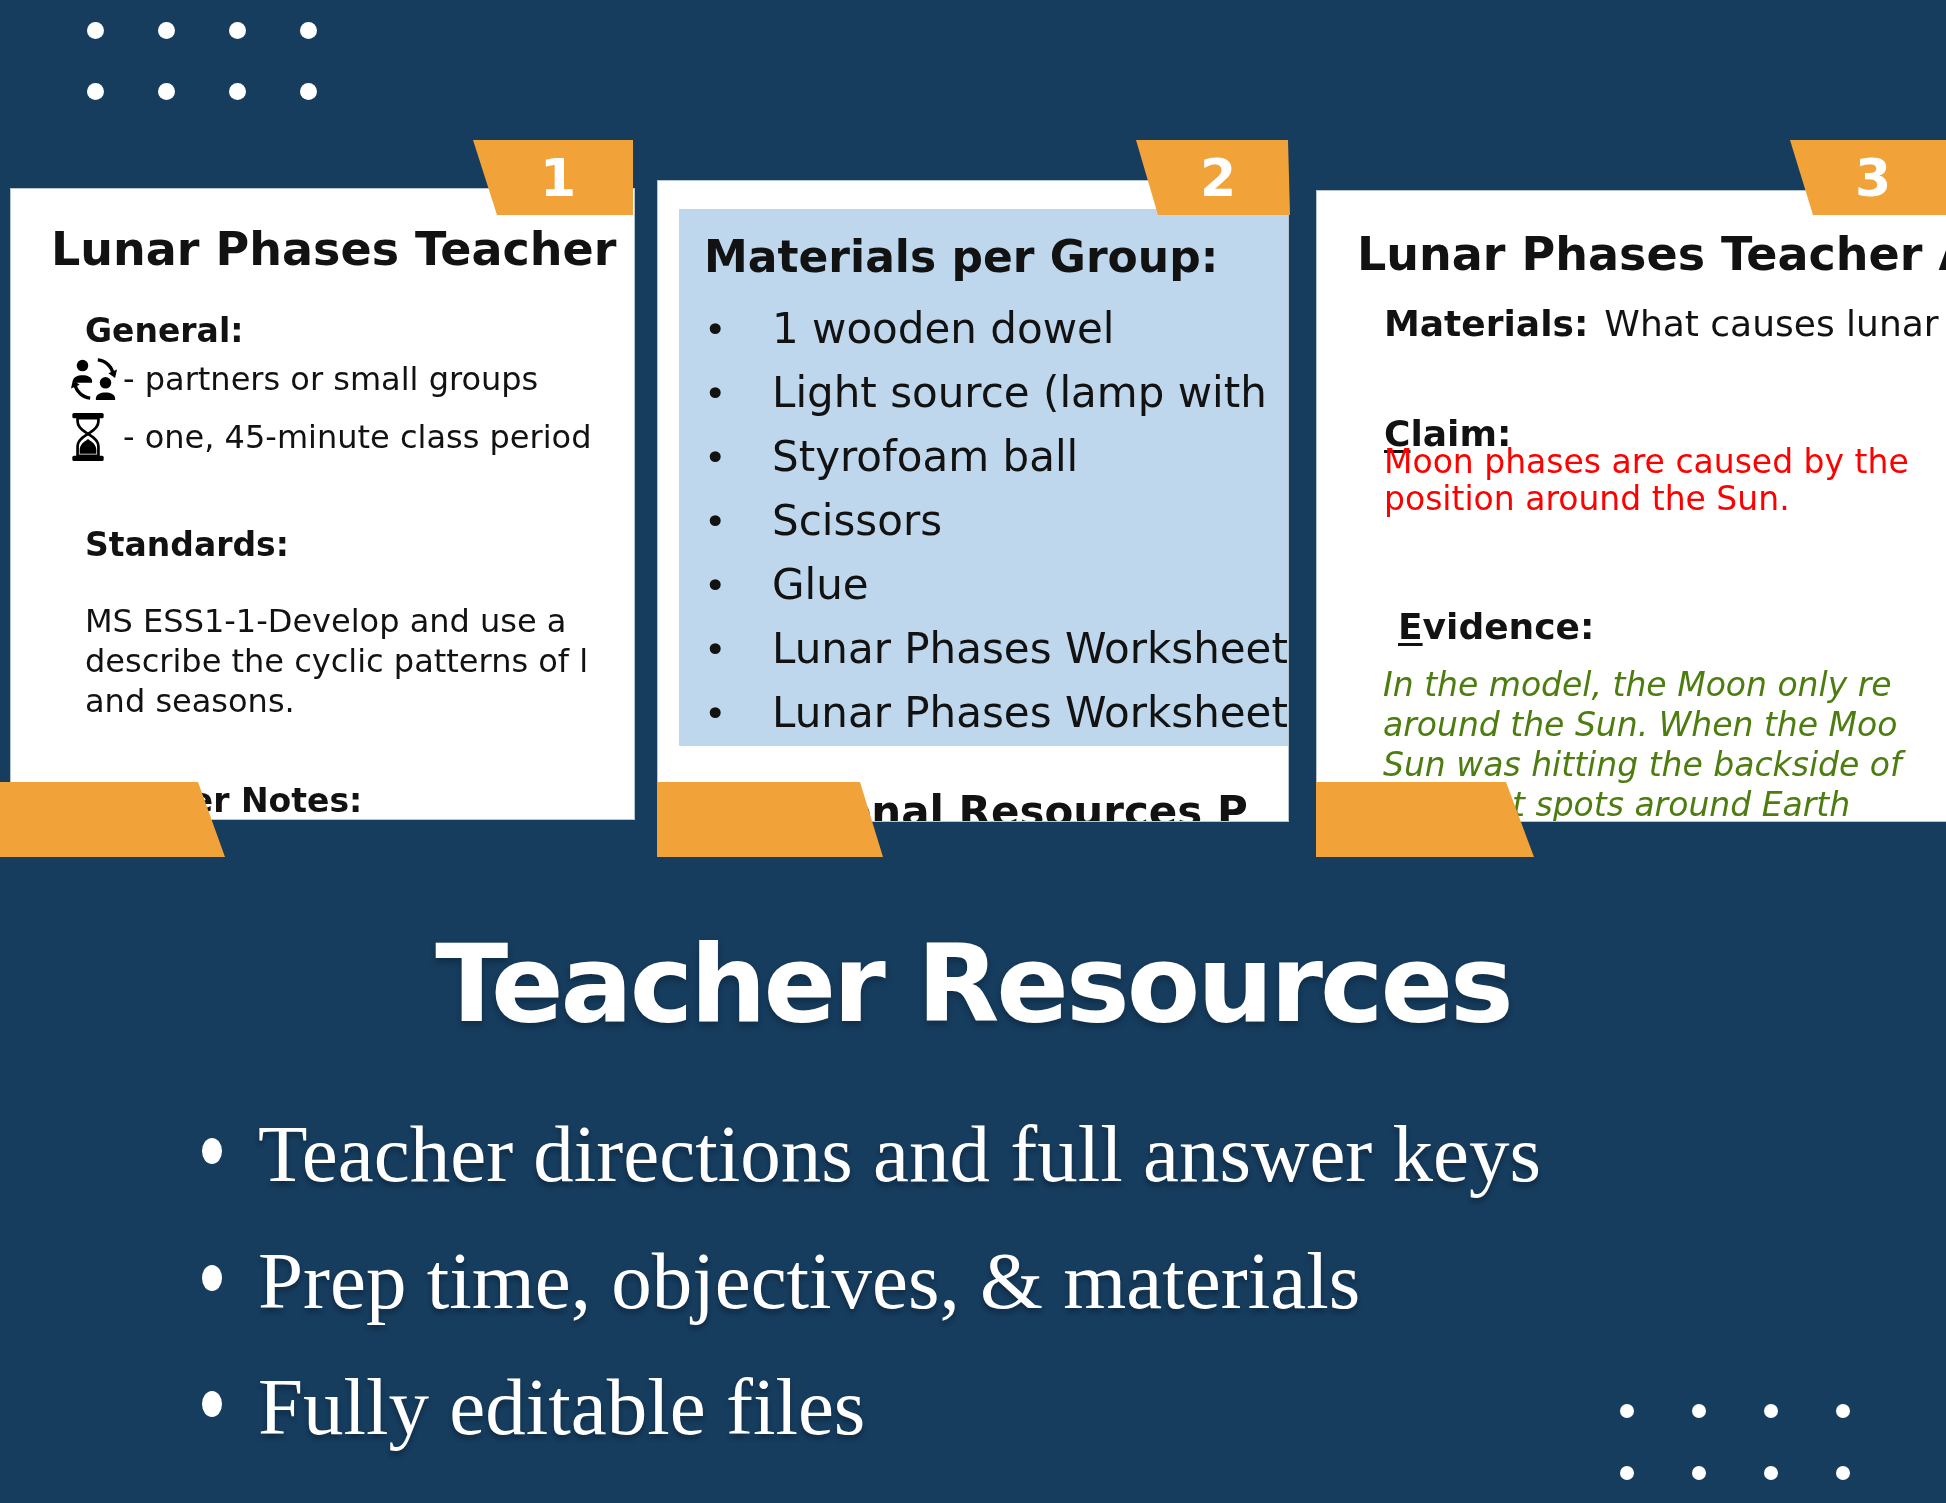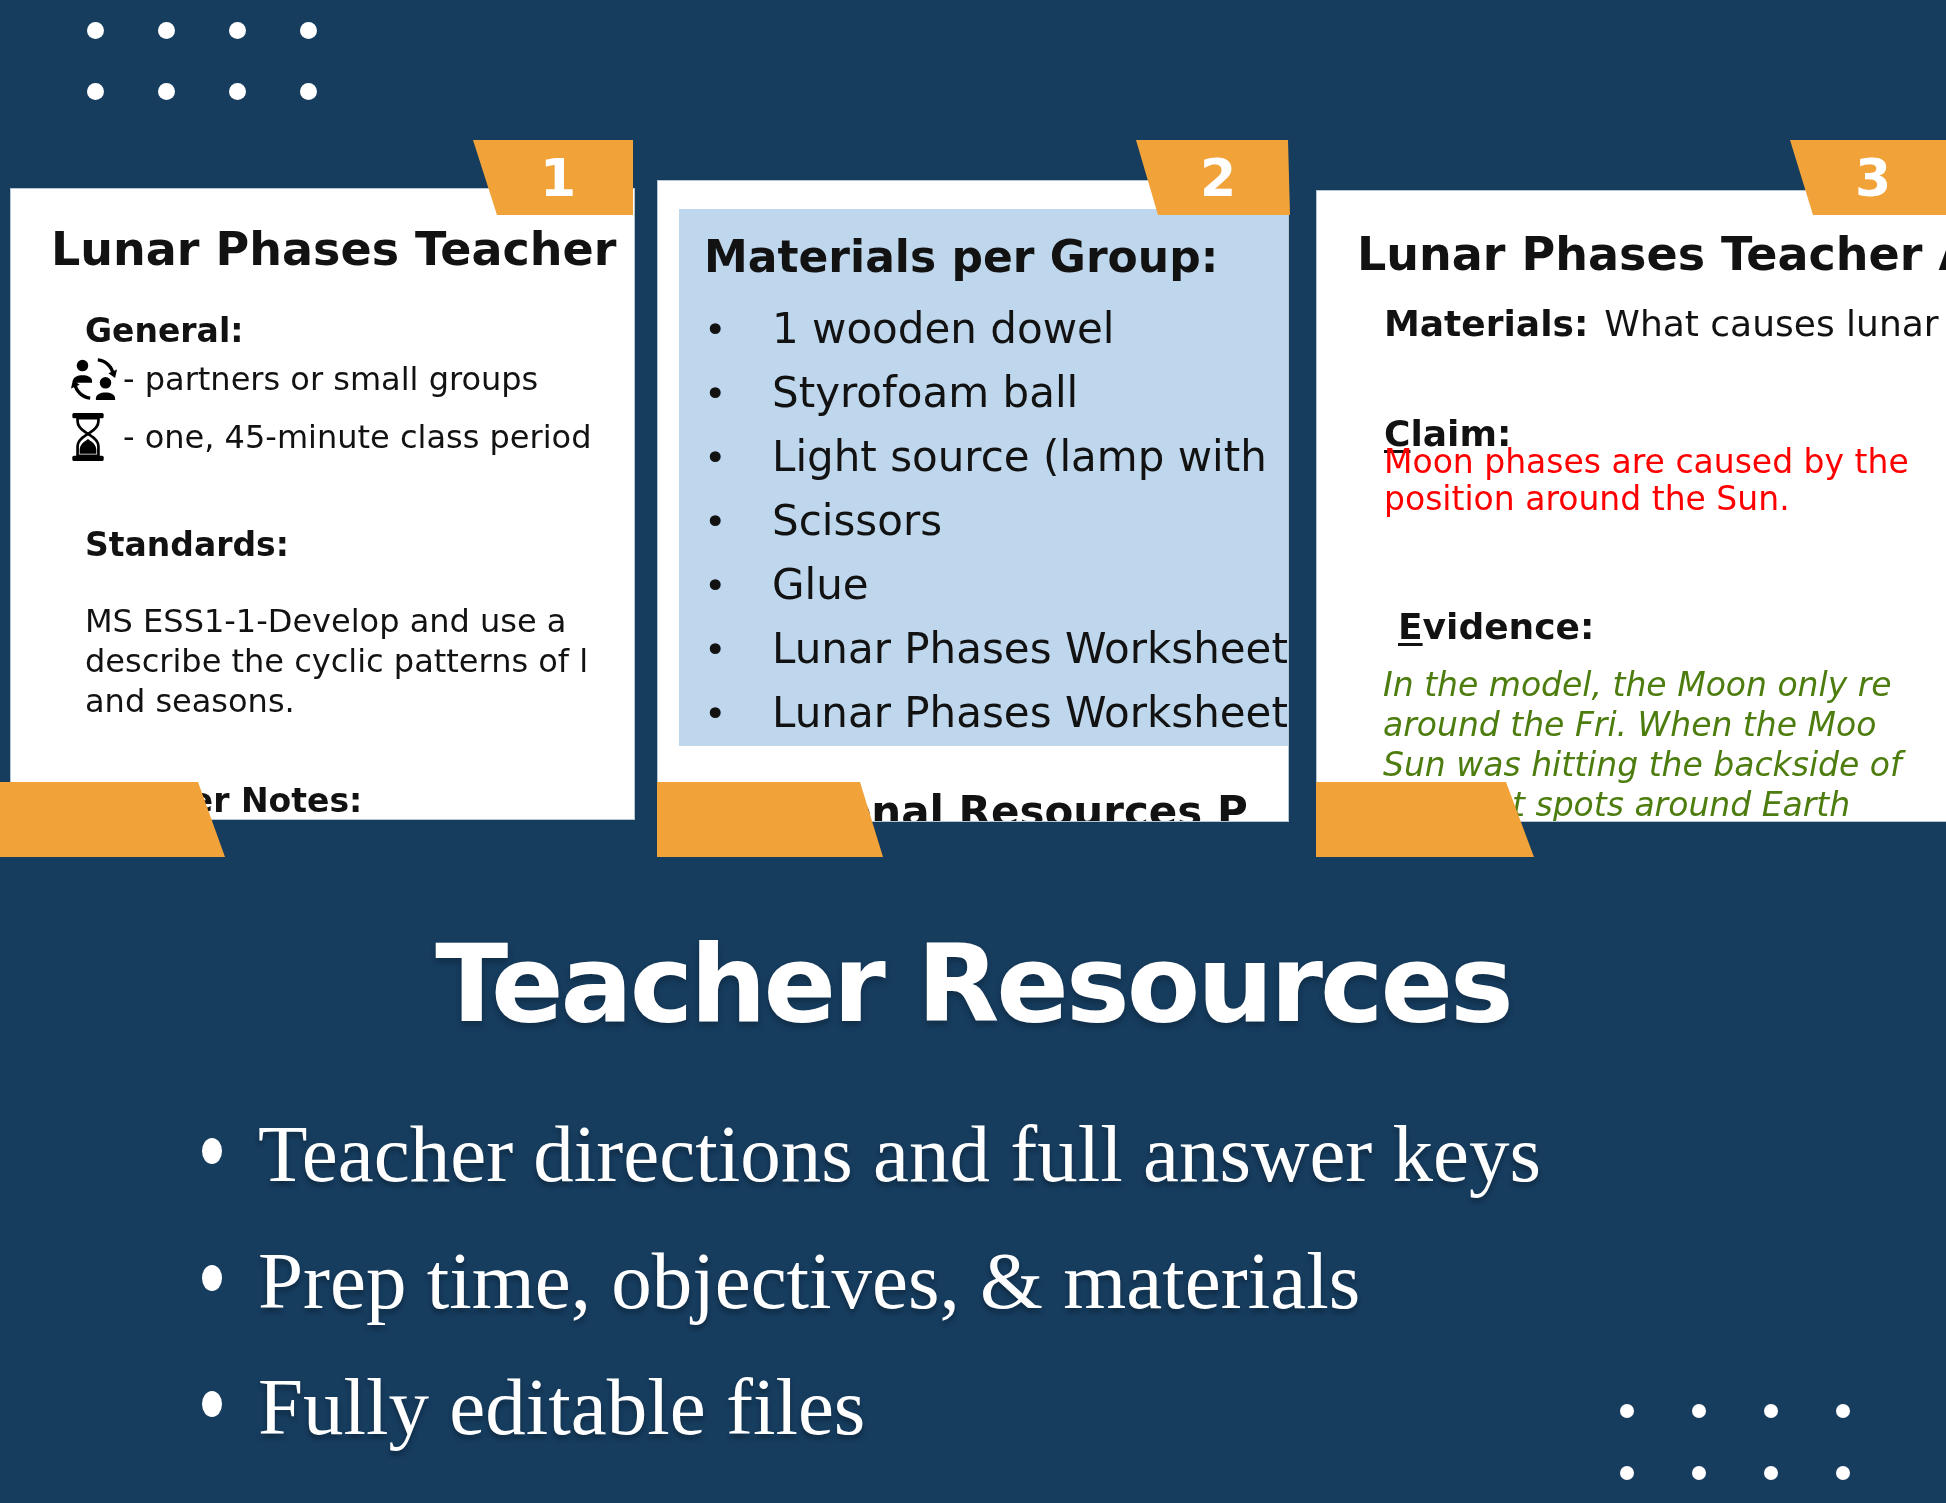--- a/index.html
+++ b/index.html
@@ -140,22 +140,22 @@
       <div>and seasons.</div>
     </div>
     <div class="c1-notes">Teacher Notes:</div>
   </div>
 
   <div class="card card2">
     <div class="bluebox">
       <div class="c2-heading">Materials per Group:</div>
       <div class="c2-list">
         <div class="c2-item"><span class="blt">•</span><span>1 wooden dowel</span></div>
+        <div class="c2-item"><span class="blt">•</span><span>Light source (lamp with</span></div>
         <div class="c2-item"><span class="blt">•</span><span>Styrofoam ball</span></div>
-        <div class="c2-item"><span class="blt">•</span><span>Light source (lamp with</span></div>
         <div class="c2-item"><span class="blt">•</span><span>Scissors</span></div>
         <div class="c2-item"><span class="blt">•</span><span>Glue</span></div>
         <div class="c2-item"><span class="blt">•</span><span>Lunar Phases Worksheet</span></div>
         <div class="c2-item"><span class="blt">•</span><span>Lunar Phases Worksheet</span></div>
       </div>
     </div>
     <div class="c2-footer">Additional Resources P</div>
   </div>
 
   <div class="card card3">
@@ -164,21 +164,21 @@
       <span class="h">Materials:</span><span>What causes lunar phases?</span>
     </div>
     <div class="c3-claim-h ufl">Claim:</div>
     <div class="c3-claim">
       <div>Moon phases are caused by the</div>
       <div>position around the Sun.</div>
     </div>
     <div class="c3-evidence-h ufl">Evidence:</div>
     <div class="c3-evidence">
       <div>In the model, the Moon only re</div>
-      <div>around the Fri. When the Moo</div>
+      <div>around the Sun. When the Moo</div>
       <div>Sun was hitting the backside of</div>
       <div>different spots around Earth</div>
     </div>
   </div>
 
   <div class="tag tag1">
     <span class="num">1</span>
   </div>
   <div class="tag tag2">
     <span class="num">2</span>

